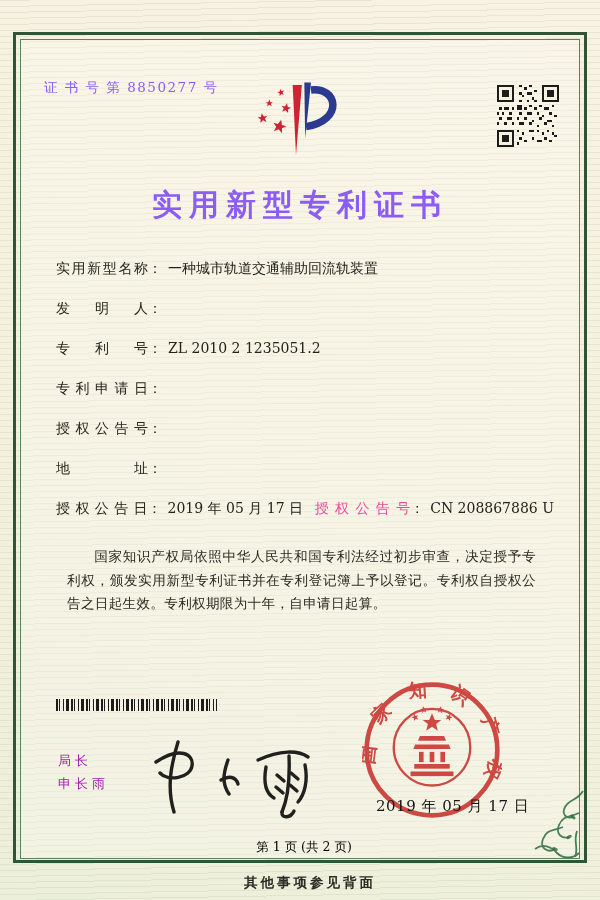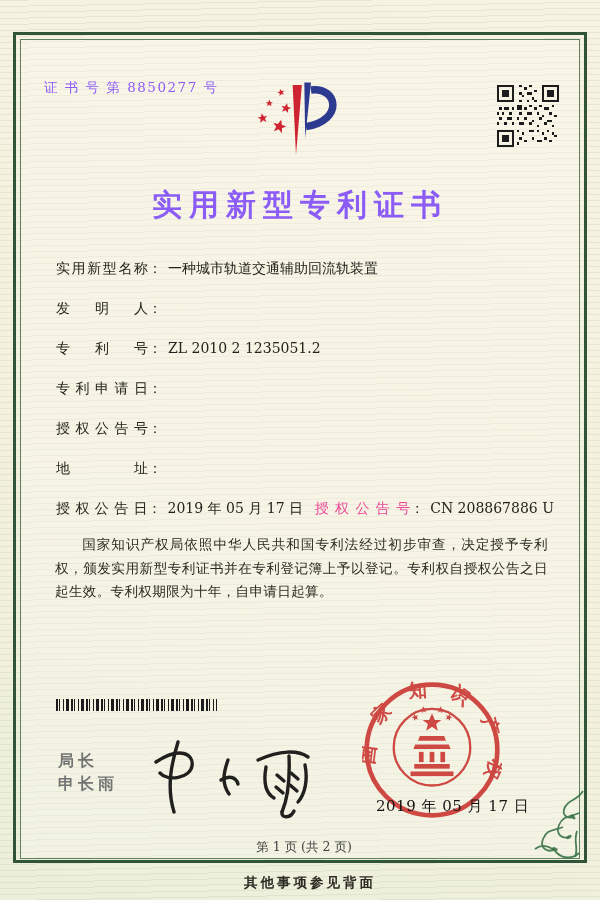--- a/index.html
+++ b/index.html
@@ -17,26 +17,26 @@
   .cert-no{left:44px;top:79px;font-size:13.5px;letter-spacing:1.5px;color:#8b5cf6;}
   .title{left:0;right:0;top:185px;text-align:center;font-size:30px;font-weight:700;letter-spacing:7px;color:#8b5cf6;}
   .fields{left:56px;top:257px;right:46px;}
   .field-row{display:flex;line-height:22px;margin-bottom:18px;font-size:14px;white-space:nowrap;}
   .flabel{display:inline-block;width:92px;text-align:justify;text-align-last:justify;color:#26261f;}
   .flabel2{display:inline-block;width:96px;text-align:justify;text-align-last:justify;color:#ec4899;}
   .fcolon{display:inline-block;color:#26261f;}
   .fvalue{margin-left:6px;color:#23231d;}
   .gdate{display:inline-block;width:148px;}
   .paras{left:55px;right:52px;top:533px;font-size:13.6px;line-height:1.74;letter-spacing:0.3px;color:#2b2b24;text-align:justify;}
-  .paras p{margin:0;text-indent:2em;}
+  .paras p{margin:12px;text-indent:2em;}
   .barcode{left:56px;top:699px;width:161px;height:12px;
     background:repeating-linear-gradient(90deg,#1c1c1c 0 2px,transparent 2px 3px,#1c1c1c 3px 4px,transparent 4px 7px,#1c1c1c 7px 8px,transparent 8px 10px,#1c1c1c 10px 13px,transparent 13px 15px);}
-  .signoff{left:58px;top:749px;font-size:16px;font-weight:700;letter-spacing:4px;line-height:23px;color:#737373;}
+  .signoff{left:58px;top:749px;font-size:13px;font-weight:400;letter-spacing:4px;line-height:23px;color:#a21caf;}
   .seal-date{left:376px;top:797px;font-size:15px;letter-spacing:0.5px;color:#151515;}
-  .page-no{left:8px;right:0;top:839px;text-align:center;font-size:12.5px;color:#404040;}
+  .page-no{left:8px;right:0;top:839px;text-align:center;font-size:12.5px;color:#000000;}
   .back-note{left:0;right:0;top:874px;text-align:center;font-size:13.5px;font-weight:600;letter-spacing:3px;color:#2b2b24;padding-left:20px;}
   svg{display:block;}
 </style>
 </head>
 <body>
 
 <div class="abs frame-outer"></div>
 <div class="abs frame-inner"></div>
 
 <div class="abs cert-no">证 书 号 第 8850277 号</div>

